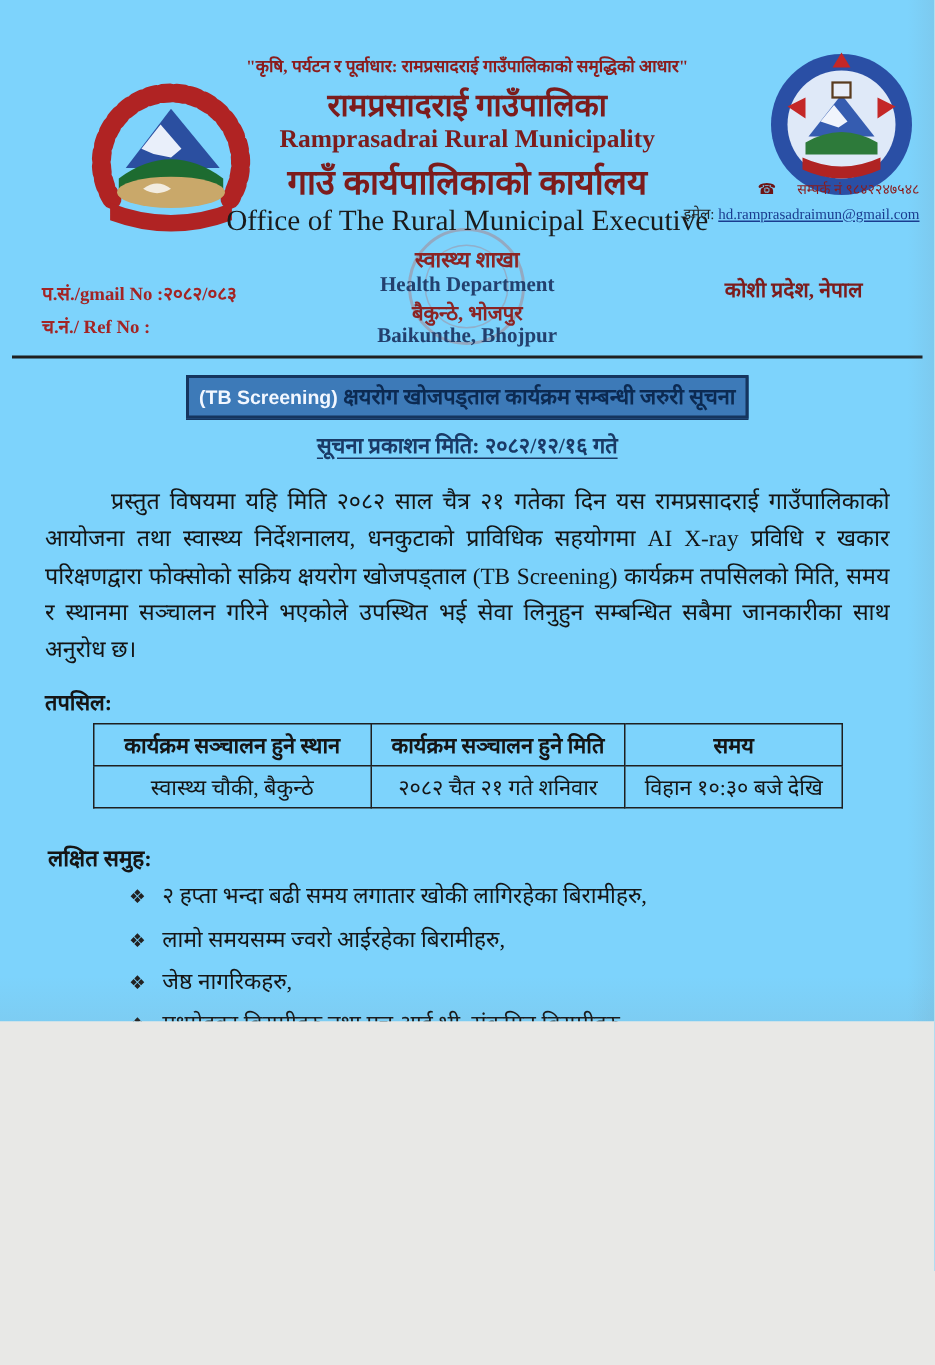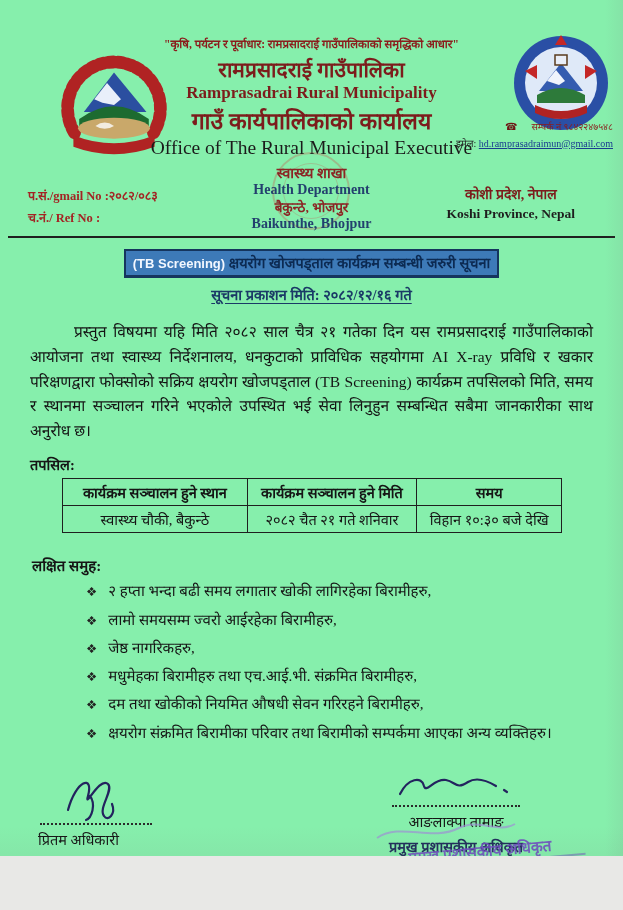--- a/index.html
+++ b/index.html
@@ -1,18 +1,18 @@
 <!DOCTYPE html>
 <html><head>
 <meta charset="utf-8">
 <style>
   html,body{margin:0;padding:0;background:#e8e8e6;}
   .page{
-    position:relative; width:623px; height:856px; margin:0 auto;
-    background:#86efac; overflow:hidden;
+    position:relative; width:623px; height:681px; margin:0 auto;
+    background:#7dd3fc; overflow:hidden;
     font-family:"Liberation Serif","DejaVu Serif",serif;
     color:#151515;
   }
   .page::after{content:""; position:absolute; inset:0; pointer-events:none;
     background:linear-gradient(to left, rgba(120,120,120,.10), rgba(0,0,0,0) 18px),
                linear-gradient(to top, rgba(120,120,120,.07), rgba(0,0,0,0) 30px);}
   
   .slogan{padding-top:36px; text-align:center; font-size:11.5px; font-weight:bold; color:#8b1c1c;}
   .hdr-center{text-align:center; position:relative; z-index:2;}
   .l-muni-np{font-size:21px; font-weight:bold; color:#7c1c1c; margin-top:4px;}
@@ -122,21 +122,20 @@
       <span class="glyph">☎</span><span>सम्पर्क नं</span>&nbsp;<span>९८४२२४७५४८</span>
     </div>
     <div class="email">
       <span>इमेल:</span>
       <span class="addr">hd.ramprasadraimun@gmail.com</span>
     </div>
   </div>
 
   <div class="province">
     <div class="np">कोशी प्रदेश, नेपाल</div>
-    <div class="en">Koshi Province, Nepal</div>
   </div>
 
   <div class="refblock">
     <div class="line">
       <span>प.सं./gmail No :</span><span>२०८२/०८३</span>
     </div>
     <div class="line">
       <span>च.नं./ Ref No :</span>
     </div>
   </div>

